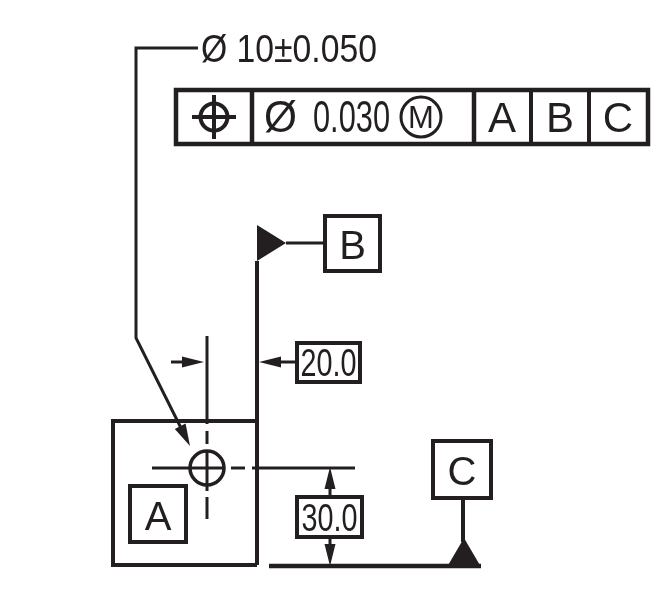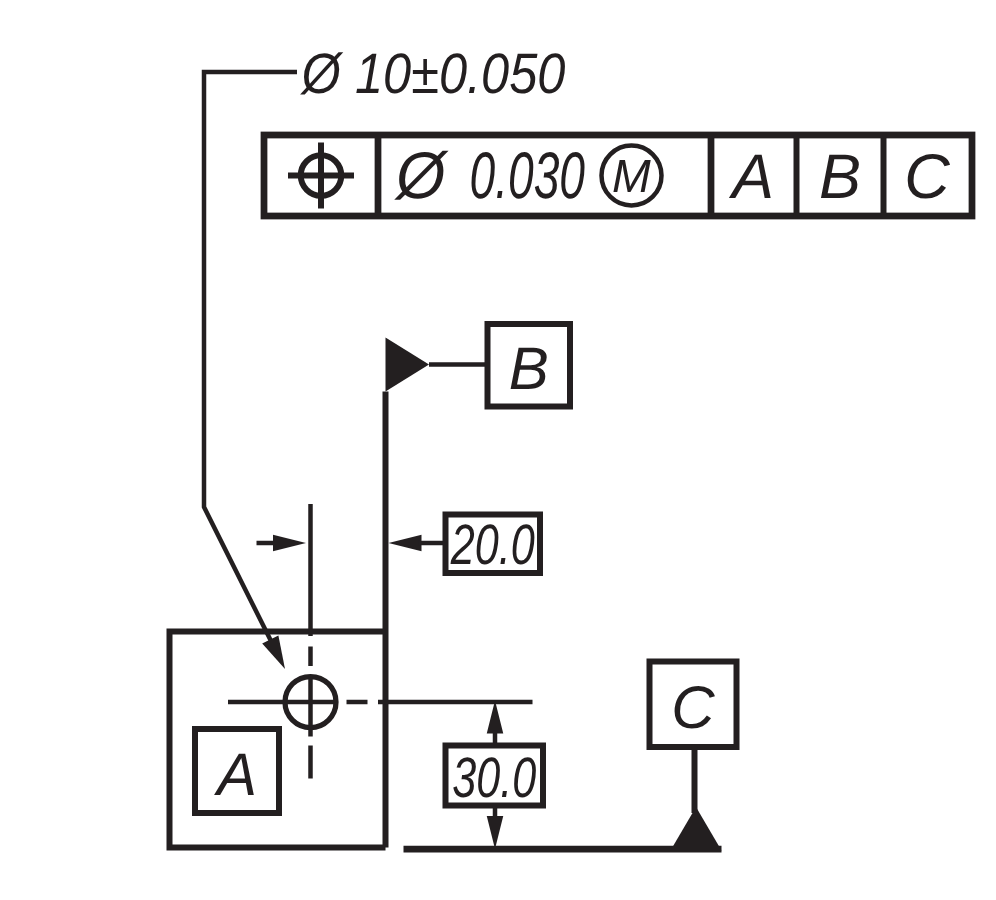--- a/index.html
+++ b/index.html
@@ -2,21 +2,20 @@
 <html><head>
 <meta charset="utf-8">
 <style>
   html,body{margin:0;padding:0;background:#ffffff;}
   #stage{
     position:relative;
     width:664px;height:600px;
     background:#ffffff;
     overflow:hidden;
     font-family:"Liberation Sans", sans-serif;
-    font-style:italic;
   }
   svg text{
     font-family:"Liberation Sans", sans-serif;
     fill:#231f20;
   }
 </style>
 </head>
 <body>
 
 <div id="stage">

